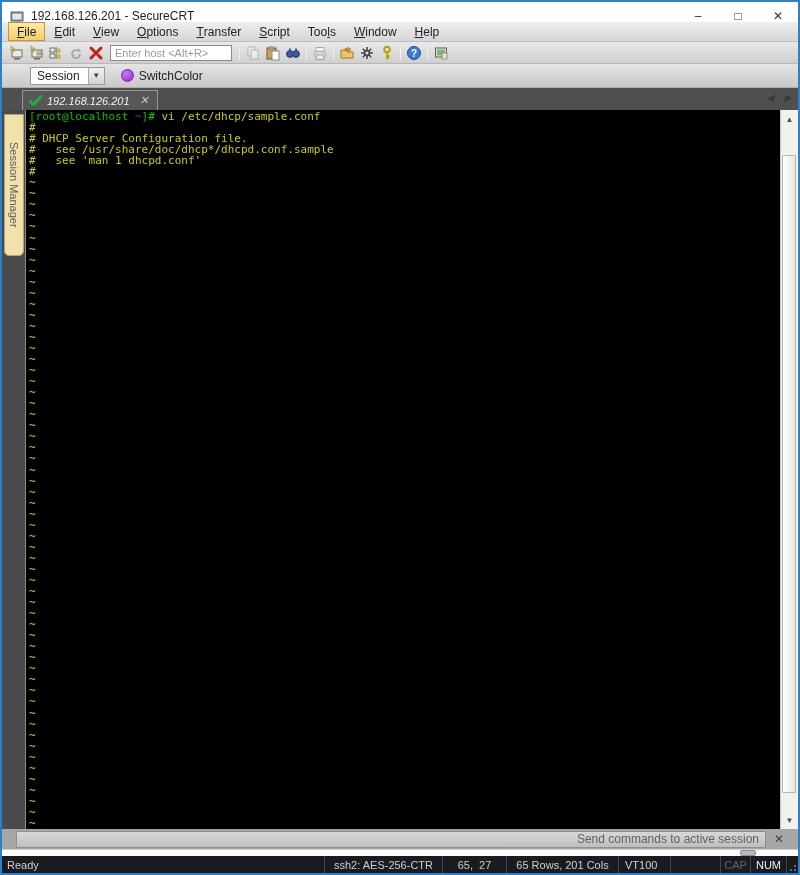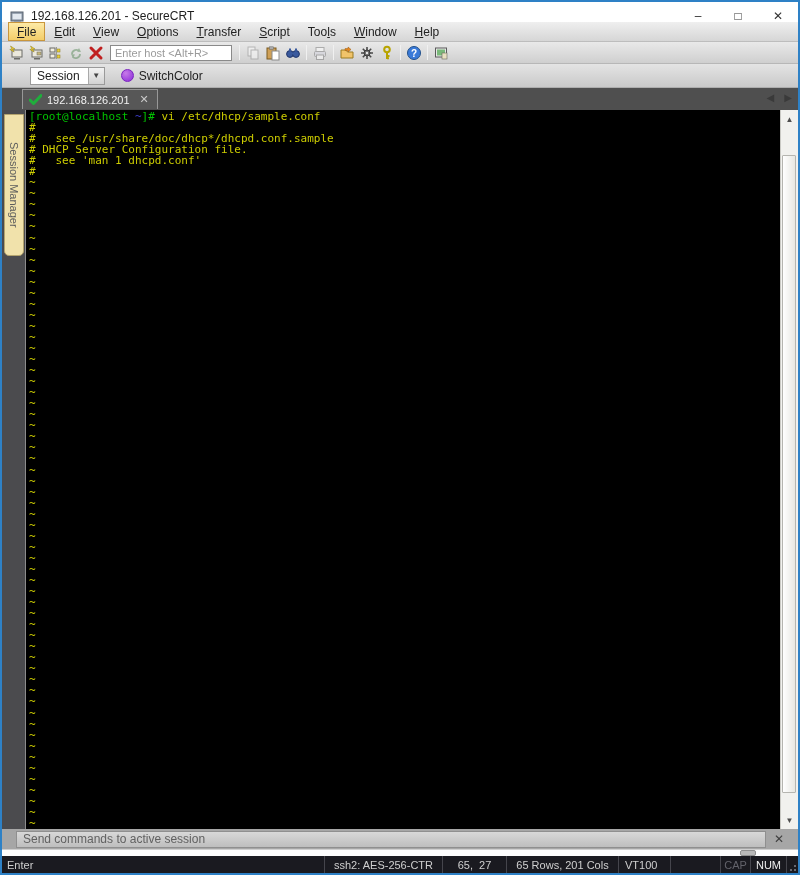--- a/index.html
+++ b/index.html
@@ -29,42 +29,42 @@
 
   .toolbar2 { height:24px; flex:none; background:linear-gradient(#e4e4e4,#c9c9c9); display:flex; align-items:center; padding-left:28px; border-bottom:1px solid #adadad; }
   .combo { display:flex; align-items:center; height:18px; border:1px solid #9a9a9a; background:#fff; }
   .combo .cval { font-size:12px; color:#222; padding:0 8px 0 6px; min-width:44px; }
   .combo .carrow { width:16px; height:100%; background:linear-gradient(#f2f2f2,#d2d2d2); border-left:1px solid #a9a9a9; display:flex; align-items:center; justify-content:center; font-size:8px; color:#444; }
   .switchbtn { display:flex; align-items:center; margin-left:12px; height:20px; padding:0 4px; }
   .switchbtn .dot { width:13px; height:13px; border-radius:50%; background:radial-gradient(circle at 35% 30%, #c77ae8, #8a2bd8); margin-right:5px; border:1px solid #7a22c0; }
   .switchbtn .slabel { font-size:12px; color:#1d1d1d; }
 
   
-  .tabbar { height:22px; flex:none; background:#4f4f4f; display:flex; align-items:center; padding-left:20px; position:relative; }
+  .tabbar { height:22px; flex:none; background:#4f4f4f; display:flex; align-items:flex-end; padding-left:20px; position:relative;font-style:italic; }
   .sessiontab { height:20px; display:flex; align-items:center; background:#575757; border:1px solid #989898; border-bottom:none; padding:0 6px 0 6px; min-width:112px; }
   .sessiontab .tlabel { color:#f2f2f2; font-size:11px; margin:0 8px 0 5px; }
   .sessiontab .tclose { color:#c9c9c9; font-size:11px; padding:0 2px; }
   .tabnav { position:absolute; right:6px; top:4px; display:flex; gap:10px; }
   .tabnav .navbtn { color:#3a3a3a; font-size:10px; }
 
   
   .main { flex:none; height:719px; display:flex; background:#000; }
   .leftstrip { width:24px; flex:none; background:#4b4b4e; position:relative; border-right:1px solid #8c8c8c; }
   .smtab { position:absolute; top:4px; left:2px; width:20px; height:142px; background:#f1e2ab; border:1px solid #b3a36e; border-radius:0 0 5px 5px; display:flex; align-items:center; justify-content:center; }
   .smtab .smtext { writing-mode:vertical-lr; font-size:11px; color:#5d5d5d; white-space:nowrap; }
   .term { flex:1; background:#000; padding:1px 0 0 3px; overflow:hidden; font-family:"DejaVu Sans Mono",monospace; font-size:11px; }
   .tline { line-height:11.05px; white-space:pre; letter-spacing:0; }
   .vscroll { width:18px; flex:none; background:#f1f1ee; border-left:1px solid #c9c9c4; position:relative; }
   .sbbtn { position:absolute; left:0; right:0; height:16px; display:flex; align-items:center; justify-content:center; font-size:8px; color:#4e4e4e; }
   .sbbtn.up { top:1px; } .sbbtn.down { bottom:1px; }
   .sbthumb { position:absolute; top:45px; left:1px; right:2px; height:638px; background:linear-gradient(90deg,#ffffff,#e7e7e2); border:1px solid #b5b5b0; border-radius:1px; }
 
   
   .cmdrow { height:20px; flex:none; background:#a6a6a6; display:flex; align-items:center; padding:1px 6px 1px 14px; }
-  .cmdinput { flex:1; height:17px; background:linear-gradient(#d8d8d8,#bebebe); border:1px solid #8f8f8f; color:#5e5e5e; font-size:12px; padding:0 6px; font-family:"Liberation Sans",sans-serif; }
+  .cmdinput { flex:1; height:17px; background:linear-gradient(#d8d8d8,#bebebe); border:1px solid #8f8f8f; color:#5e5e5e; font-size:12px; padding:0 6px; font-family:"Liberation Sans",sans-serif;text-align:right; }
   .cmdinput::placeholder { color:#616161; opacity:1; }
   .cmdclose { width:26px; text-align:center; color:#3f3f3f; font-size:12px; }
   .splitrow { height:7px; flex:none; background:#fdfdfd; position:relative; border-top:1px solid #cfcfcf; }
   .splitgrip { position:absolute; right:42px; top:0px; width:16px; height:6px; background:#b9b9b9; border:1px solid #8f8f8f; border-radius:2px; }
 
   
   .statusbar { height:17px; flex:none; background:#1a1a20; color:#cfcfcf; font-size:11px; display:flex; align-items:stretch; }
   .sseg { display:flex; align-items:center; justify-content:center; border-left:1px solid #45454c; white-space:pre; padding:0 4px; }
   .sready { flex:1; border-left:none; justify-content:flex-start; padding-left:5px; }
   .s-cipher { width:118px; } .s-cursor { width:64px; } .s-size { width:112px; } .s-vt { width:52px; justify-content:flex-start; padding-left:6px; }
@@ -239,22 +239,22 @@
 
   <div class="main">
     <div class="leftstrip">
       <div class="smtab">
         <span class="smtext">Session Manager</span>
       </div>
     </div>
     <div class="term">
         <div class="tline"><span style="color: rgb(0, 195, 0);">[root@localhost </span><span style="color: rgb(60, 60, 200);">~</span><span style="color: rgb(0, 195, 0);">]# </span><span style="color: rgb(205, 205, 0);">vi /etc/dhcp/sample.conf</span></div>
         <div class="tline" style="color: rgb(205, 205, 0);">#</div>
+        <div class="tline" style="color: rgb(205, 205, 0);"># DHCP Server Configuration file.</div>
         <div class="tline" style="color: rgb(205, 205, 0);">#   see /usr/share/doc/dhcp*/dhcpd.conf.sample</div>
-        <div class="tline" style="color: rgb(205, 205, 0);"># DHCP Server Configuration file.</div>
         <div class="tline" style="color: rgb(205, 205, 0);">#   see 'man 1 dhcpd.conf'</div>
         <div class="tline" style="color: rgb(205, 205, 0);">#</div>
         <div class="tline" style="color: rgb(205, 205, 0);">~</div>
         <div class="tline" style="color: rgb(205, 205, 0);">~</div>
         <div class="tline" style="color: rgb(205, 205, 0);">~</div>
         <div class="tline" style="color: rgb(205, 205, 0);">~</div>
         <div class="tline" style="color: rgb(205, 205, 0);">~</div>
         <div class="tline" style="color: rgb(205, 205, 0);">~</div>
         <div class="tline" style="color: rgb(205, 205, 0);">~</div>
         <div class="tline" style="color: rgb(205, 205, 0);">~</div>
@@ -319,21 +319,21 @@
 
   <div class="cmdrow">
     <input class="cmdinput" type="text" placeholder="Send commands to active session" style="">
     <span class="cmdclose">✕</span>
   </div>
   <div class="splitrow">
     <span class="splitgrip"></span>
   </div>
 
   <div class="statusbar">
-    <div class="sseg sready">Enter</div>
+    <div class="sseg sready">Ready</div>
     <div class="sseg s-cipher">ssh2: AES-256-CTR</div>
     <div class="sseg s-cursor">65,  27</div>
     <div class="sseg s-size">65 Rows, 201 Cols</div>
     <div class="sseg s-vt">VT100</div>
     <div class="sseg s-blank"></div>
     <div class="sseg s-cap">CAP</div>
     <div class="sseg s-num">NUM</div>
     <div class="s-grip">
       <i style="right:2px;bottom:2px;"></i>
         <i style="right:6px;bottom:2px;"></i>

